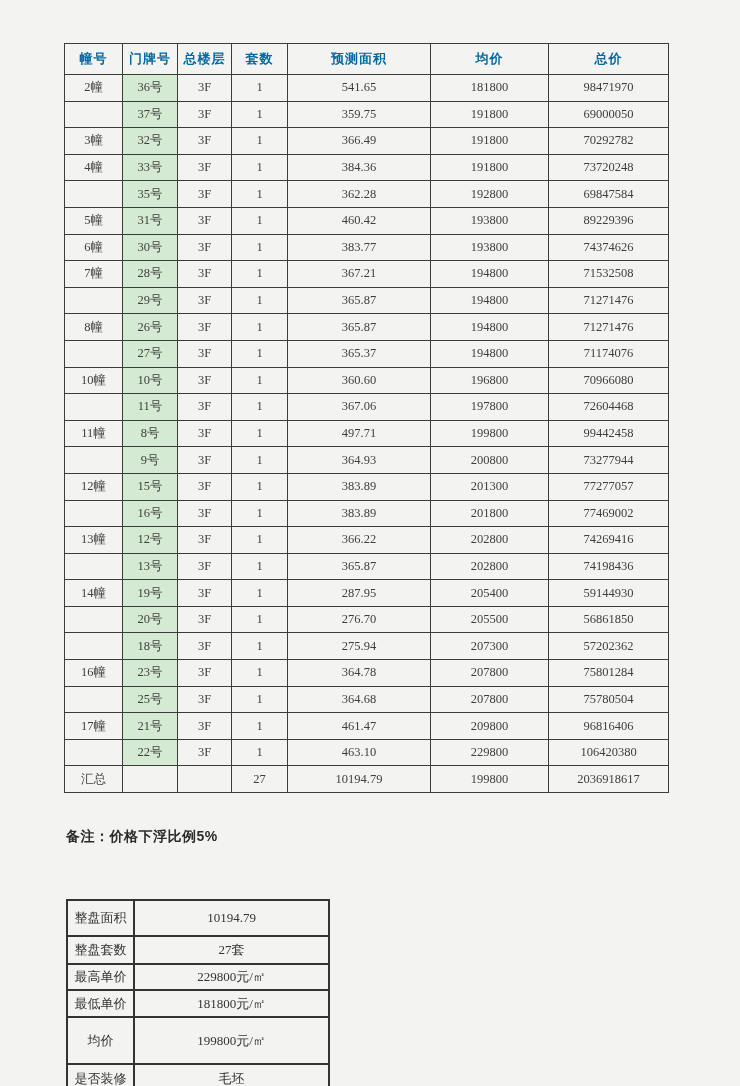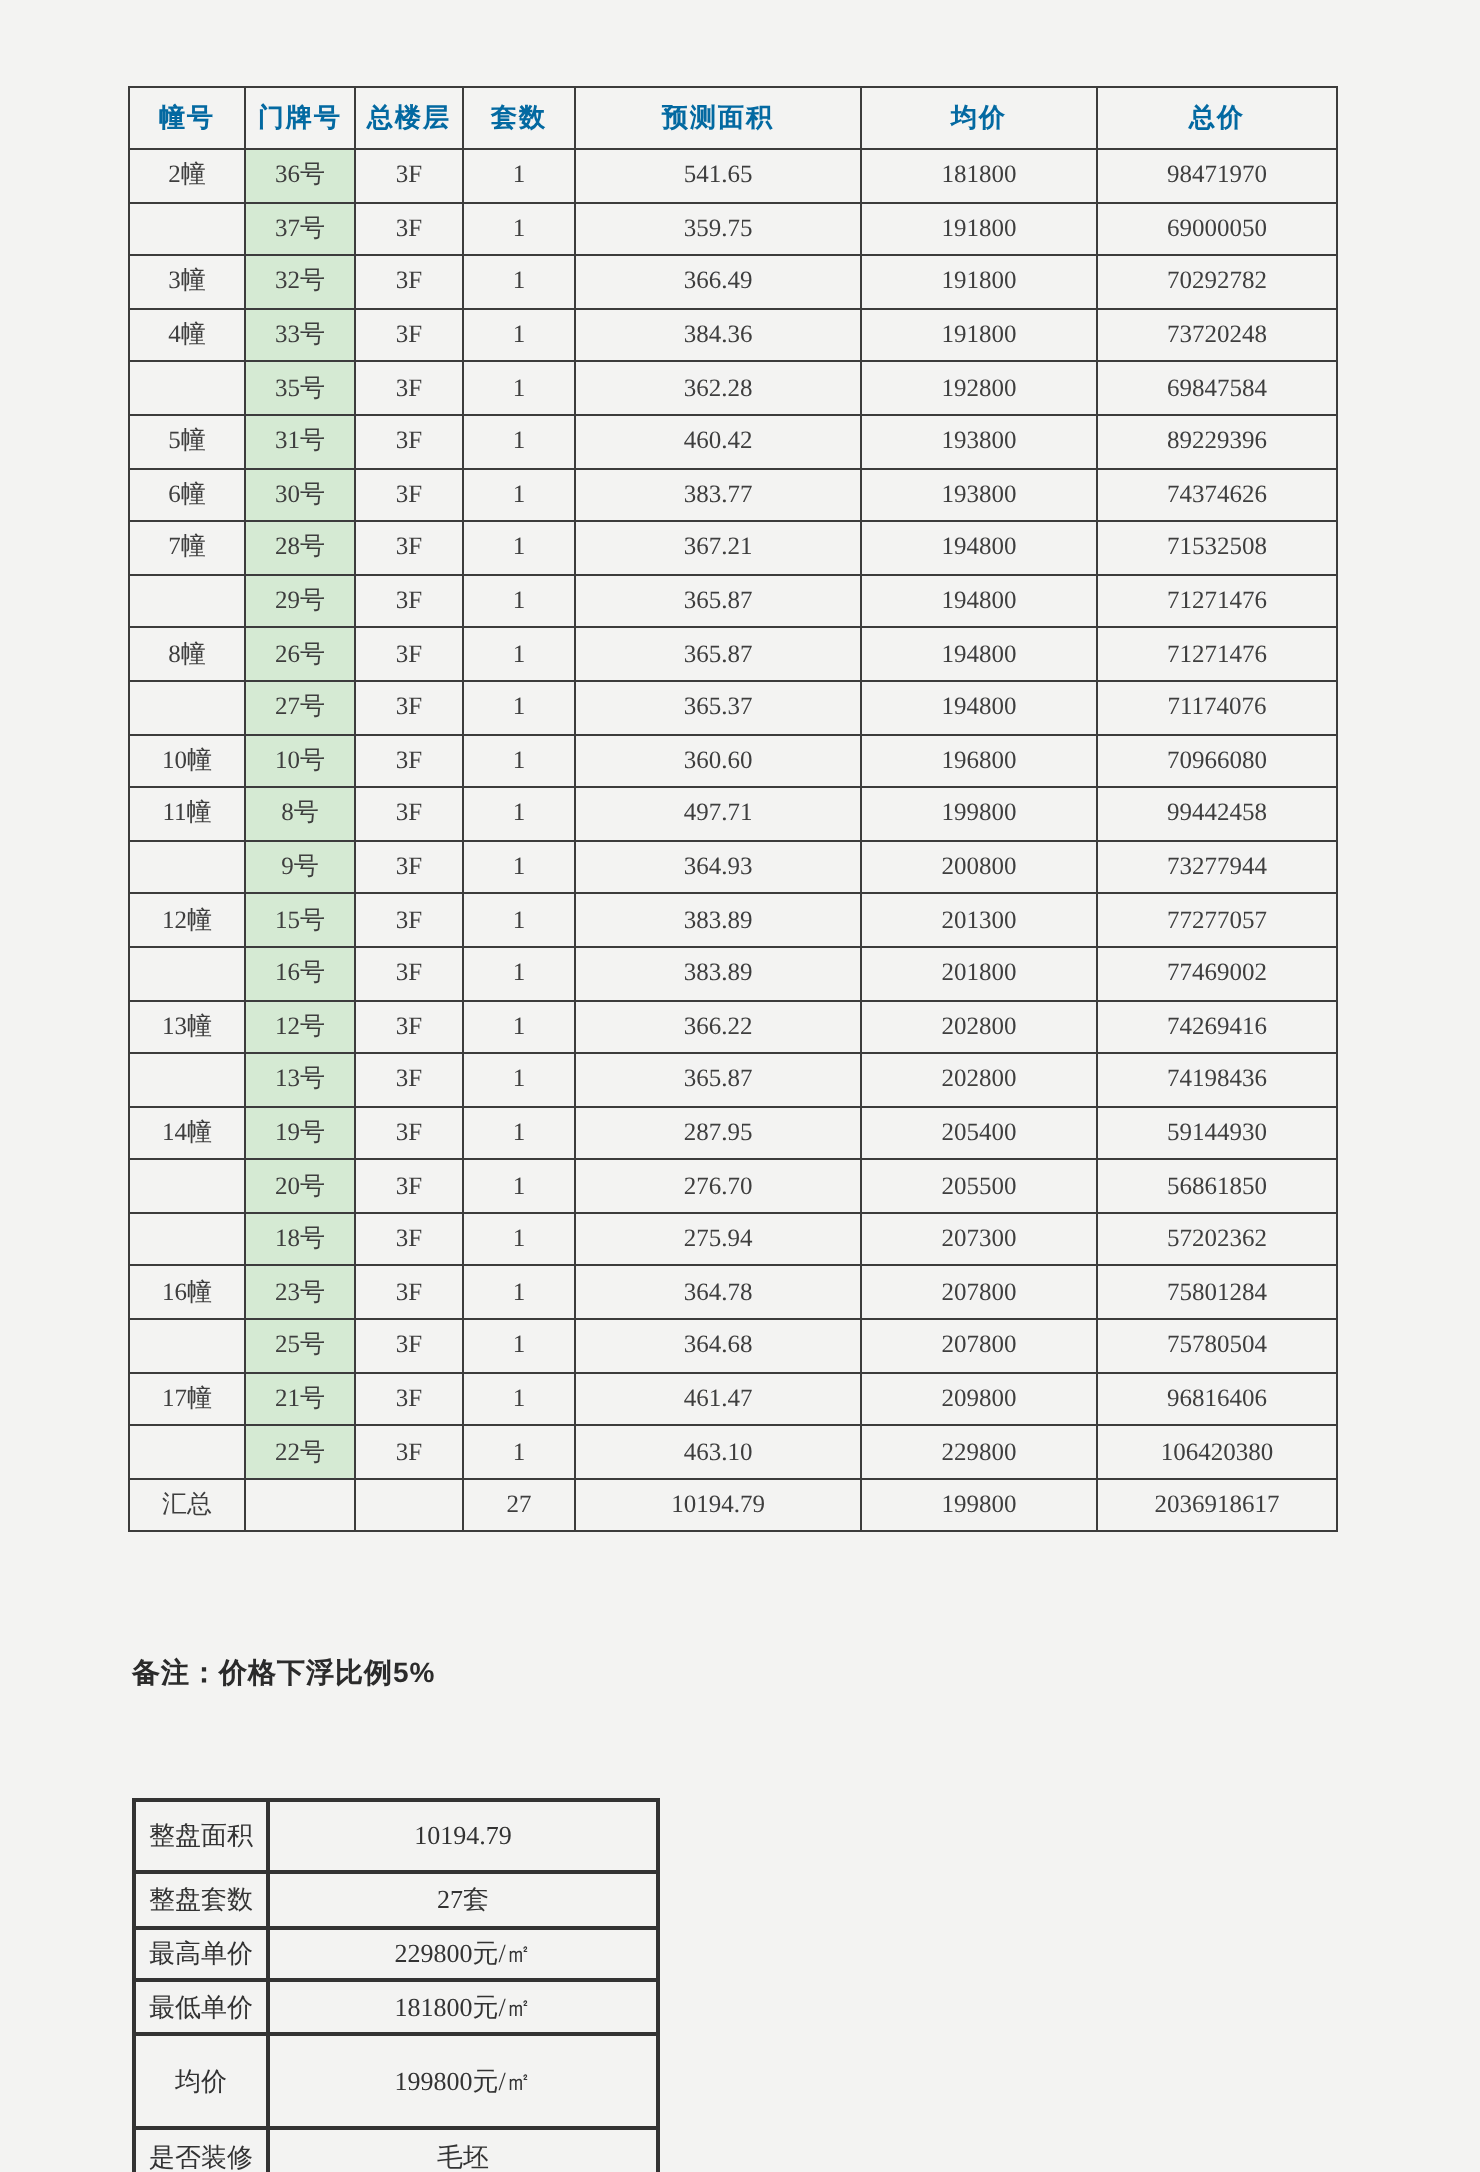--- a/index.html
+++ b/index.html
@@ -192,20 +192,29 @@
       <tr>
         <td>10幢</td>
         <td class="green">10号</td>
         <td>3F</td>
         <td>1</td>
         <td>360.60</td>
         <td>196800</td>
         <td>70966080</td>
       </tr>
       <tr>
+        <td></td>
+        <td class="green">11号</td>
+        <td>3F</td>
+        <td>1</td>
+        <td>367.06</td>
+        <td>197800</td>
+        <td>72604468</td>
+      </tr>
+      <tr>
         <td>11幢</td>
         <td class="green">8号</td>
         <td>3F</td>
         <td>1</td>
         <td>497.71</td>
         <td>199800</td>
         <td>99442458</td>
       </tr>
       <tr>
         <td></td>

